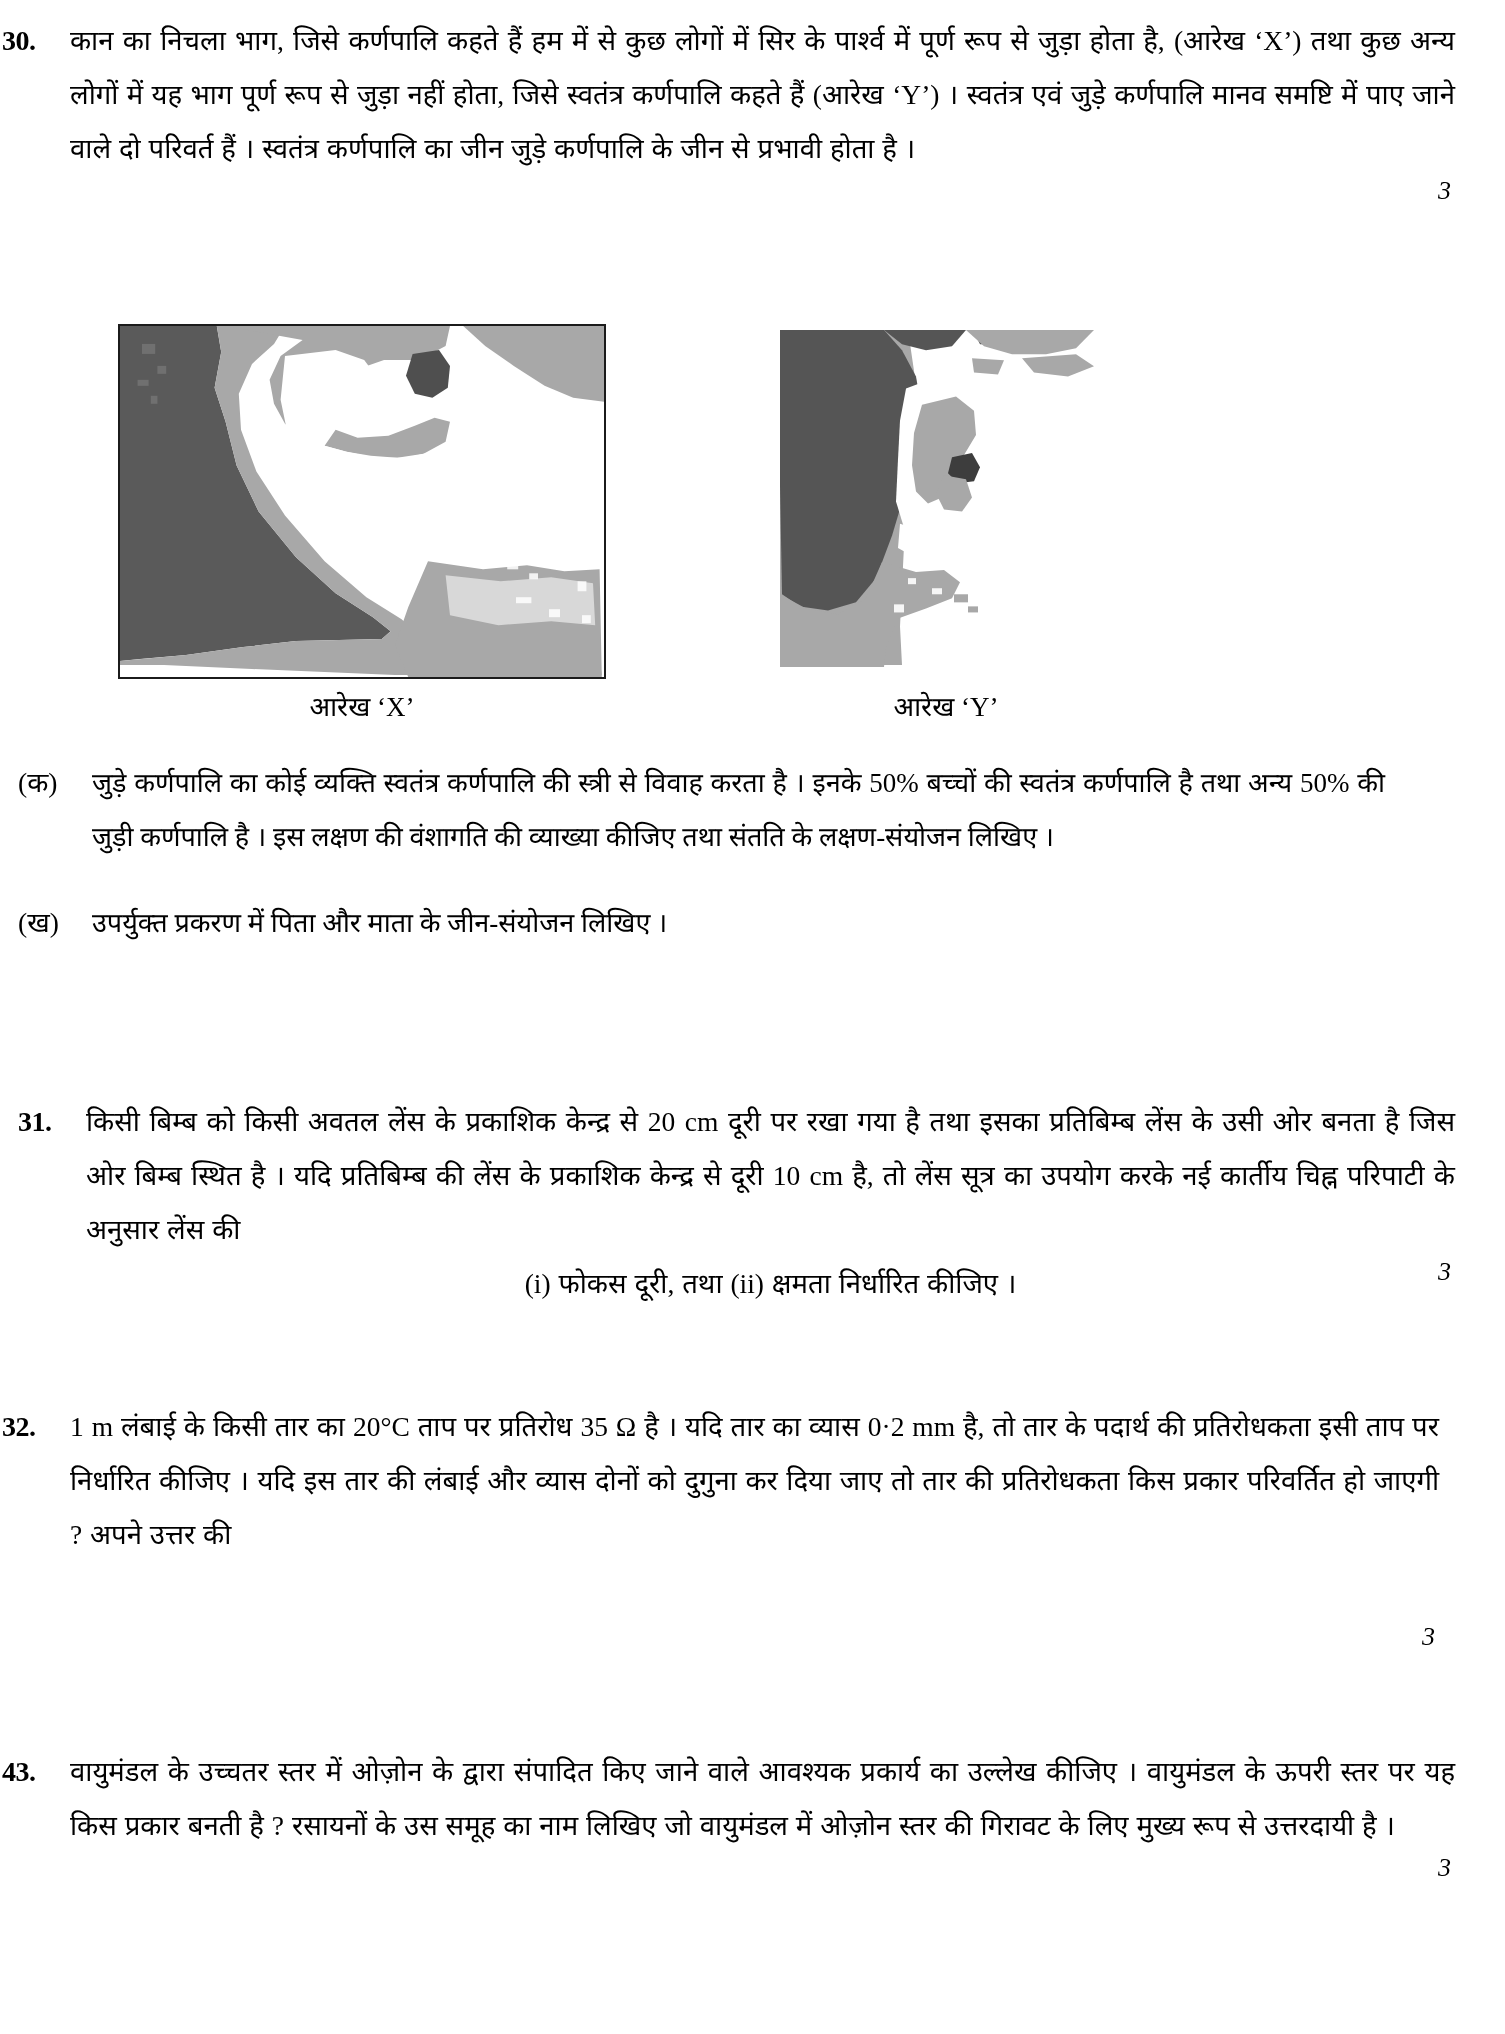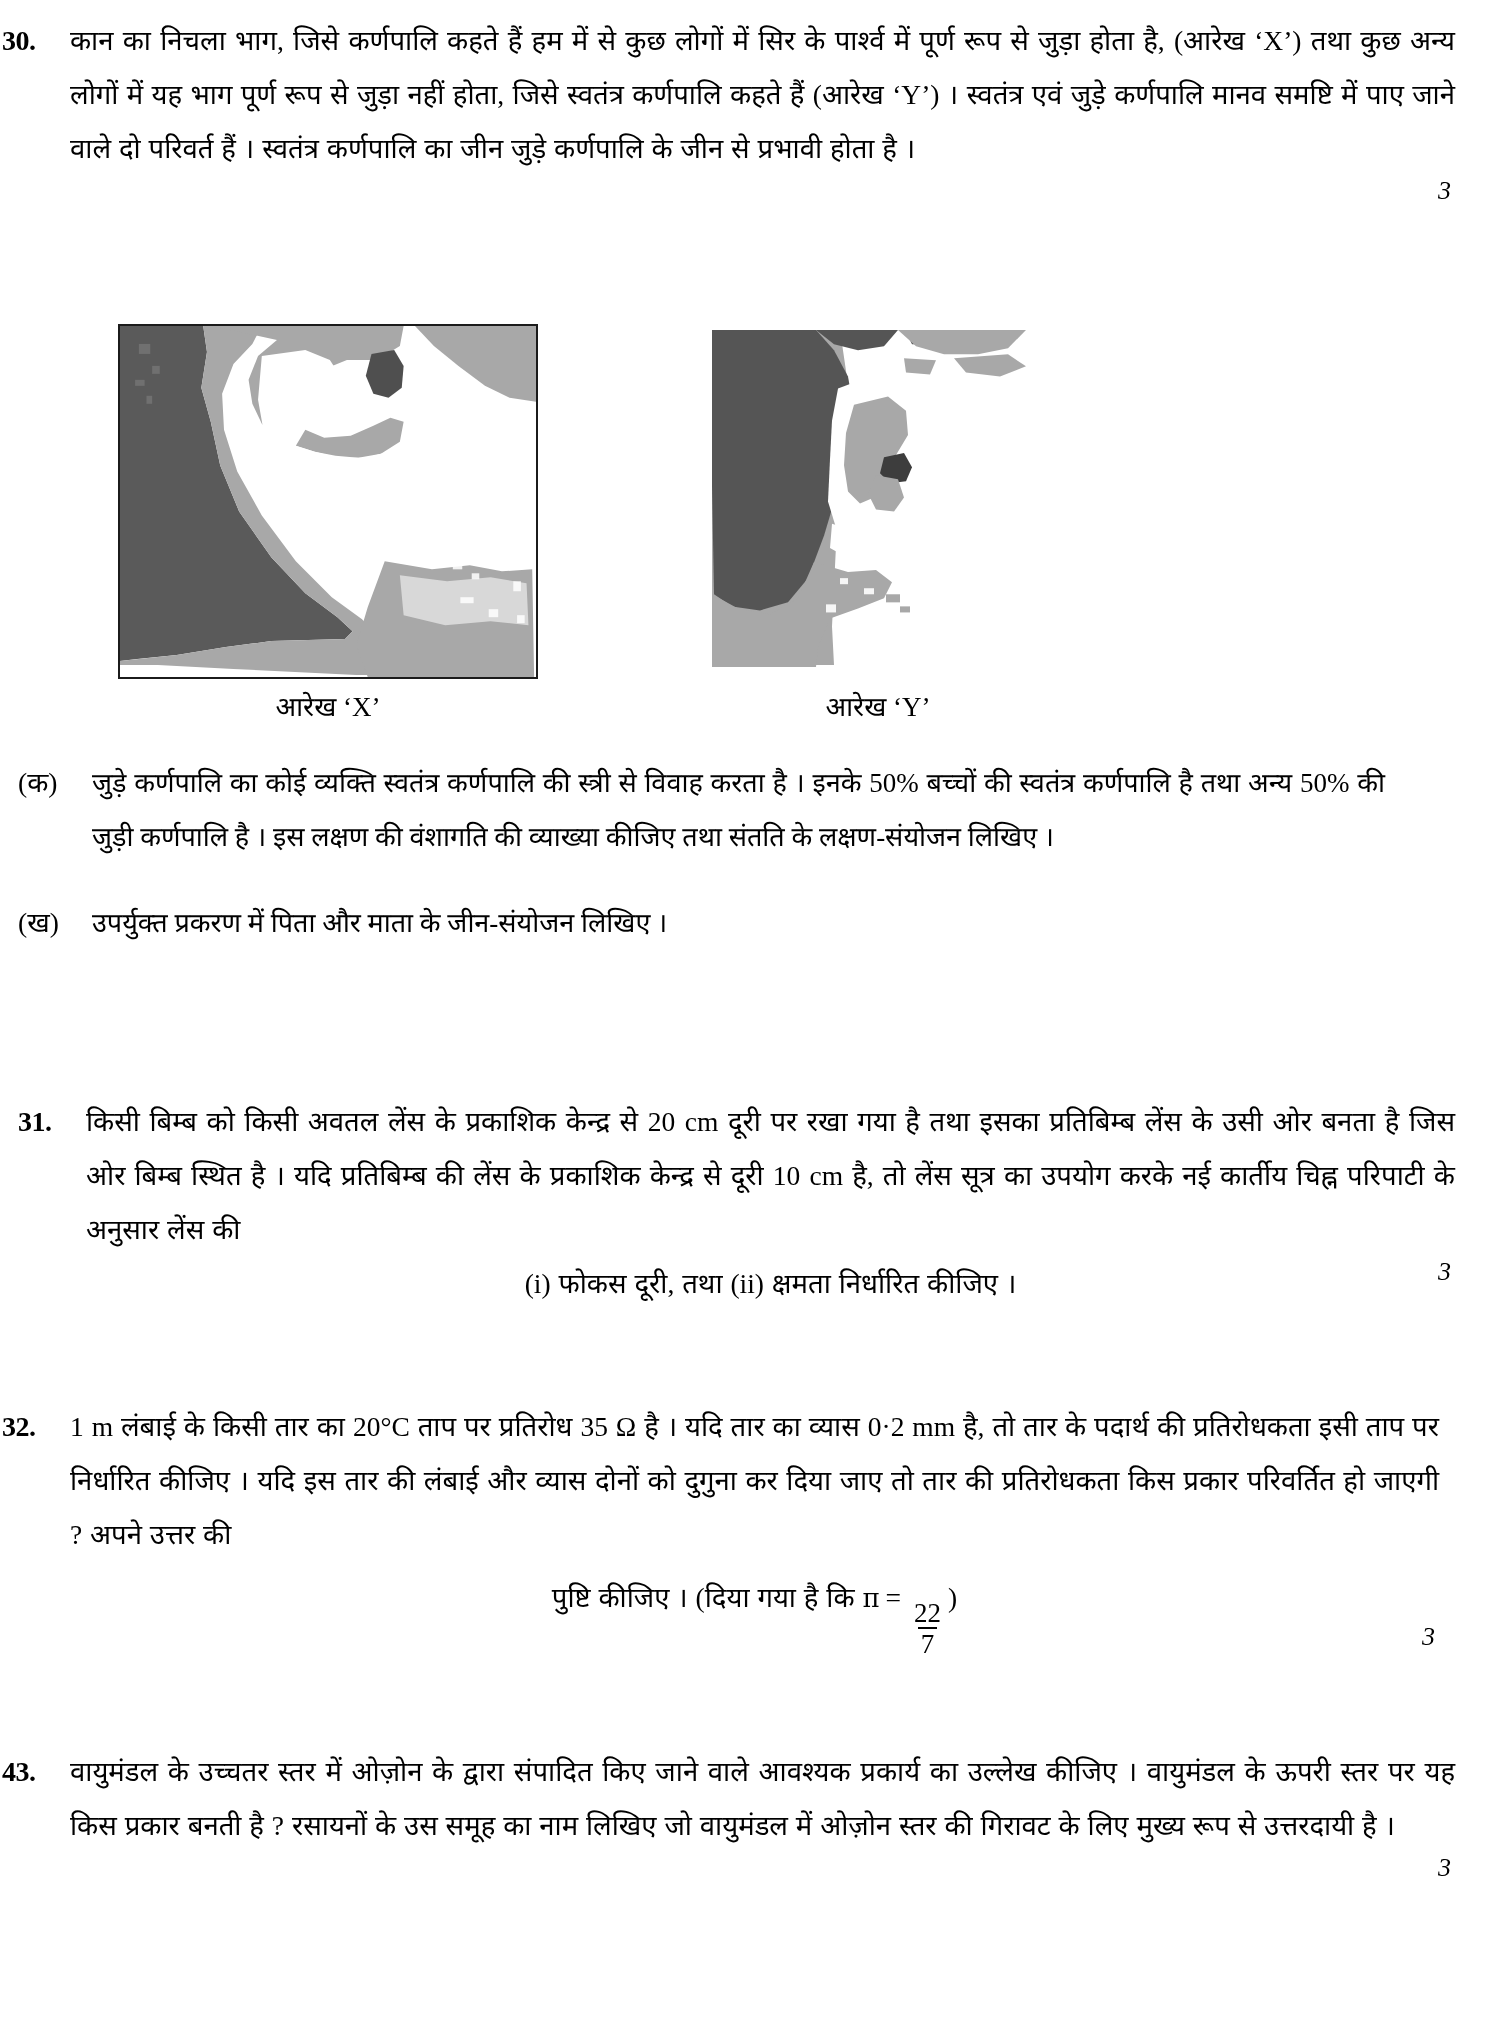--- a/index.html
+++ b/index.html
@@ -86,21 +86,21 @@
 
   
   .figure-row {
     display: flex;
     margin-top: 34px;
     padding-left: 118px;
   }
   .figure {
     text-align: center;
   }
-  .fig-x { width: 420px; margin-right: 170px; }
+  .fig-x { width: 488px; margin-right: 170px; }
   .fig-y { width: 340px; }
   .fig-caption {
     font-size: 27px;
     margin-top: 10px;
     line-height: 36px;
   }
   .ear-img {
     display: block;
     width: 100%;
     height: 355px;
@@ -269,26 +269,20 @@
       <div class="para">किसी बिम्ब को किसी अवतल लेंस के प्रकाशिक केन्द्र से 20 cm दूरी पर रखा गया है तथा इसका प्रतिबिम्ब लेंस के उसी ओर बनता है जिस ओर बिम्ब स्थित है । यदि प्रतिबिम्ब की लेंस के प्रकाशिक केन्द्र से दूरी 10 cm है, तो लेंस सूत्र का उपयोग करके नई कार्तीय चिह्न परिपाटी के अनुसार लेंस की</div>
       <div class="para last-line-left">(i) फोकस दूरी, तथा (ii) क्षमता निर्धारित कीजिए ।</div>
       <div class="marks" style="top:162px;">3</div>
     </div>
   </div>
 
   <div class="q-block" id="q32">
     <div class="q-num">32.</div>
     <div class="q-body">
       <div class="para">1 m लंबाई के किसी तार का 20°C ताप पर प्रतिरोध 35 Ω है । यदि तार का व्यास 0·2 mm है, तो तार के पदार्थ की प्रतिरोधकता इसी ताप पर निर्धारित कीजिए । यदि इस तार की लंबाई और व्यास दोनों को दुगुना कर दिया जाए तो तार की प्रतिरोधकता किस प्रकार परिवर्तित हो जाएगी ? अपने उत्तर की</div>
-      <div class="para last-line-left" style="line-height:72px;">
-        <span>पुष्टि कीजिए । (दिया गया है कि </span><span class="pi-sym">π</span><span class="latin" style="margin:0 6px;">=</span><span class="frac">
-            <span class="num">22</span>
-            <span class="den">7</span>
-          </span><span class="latin">)</span>
-      </div>
       <div class="marks" style="top:222px;">3</div>
     </div>
   </div>
 
   <div class="q-block" id="q33">
     <div class="q-num">43.</div>
     <div class="q-body">
       <div class="para">वायुमंडल के उच्चतर स्तर में ओज़ोन के द्वारा संपादित किए जाने वाले आवश्यक प्रकार्य का उल्लेख कीजिए । वायुमंडल के ऊपरी स्तर पर यह किस प्रकार बनती है ? रसायनों के उस समूह का नाम लिखिए जो वायुमंडल में ओज़ोन स्तर की गिरावट के लिए मुख्य रूप से उत्तरदायी है ।</div>
       <div class="marks" style="top:108px;">3</div>
     </div>

